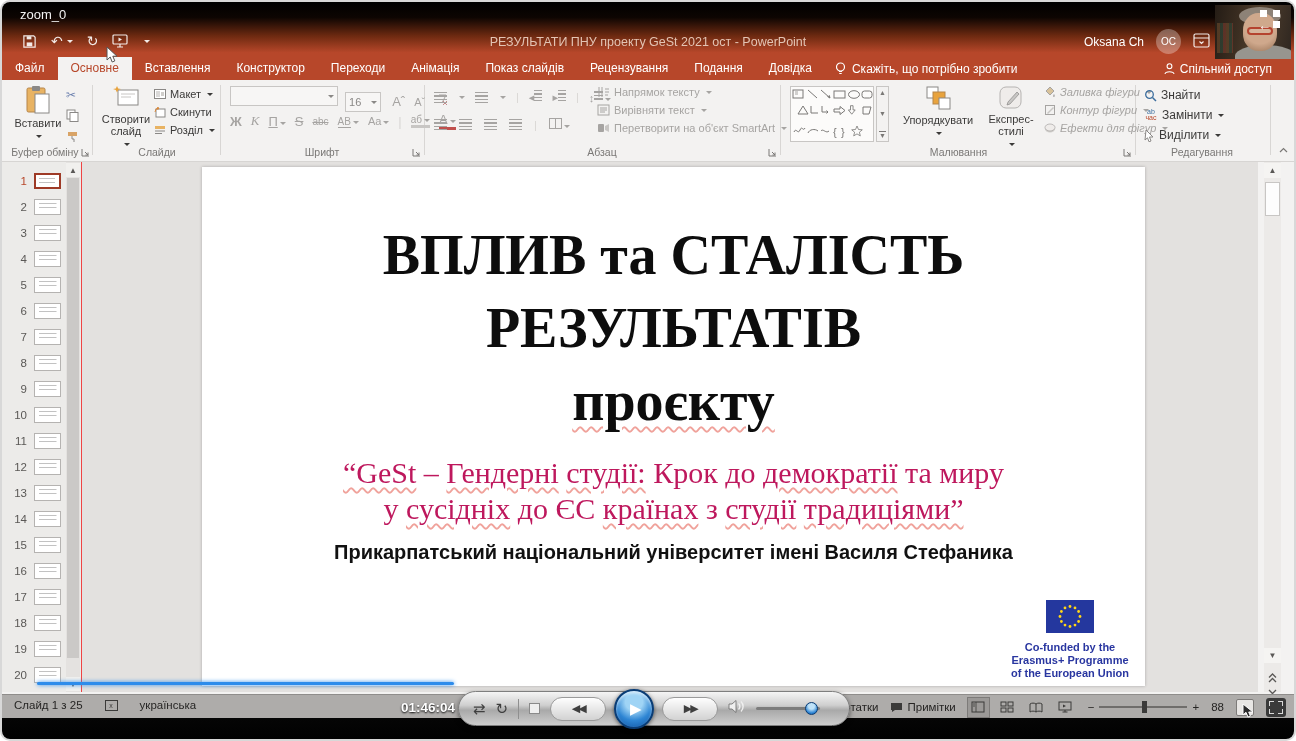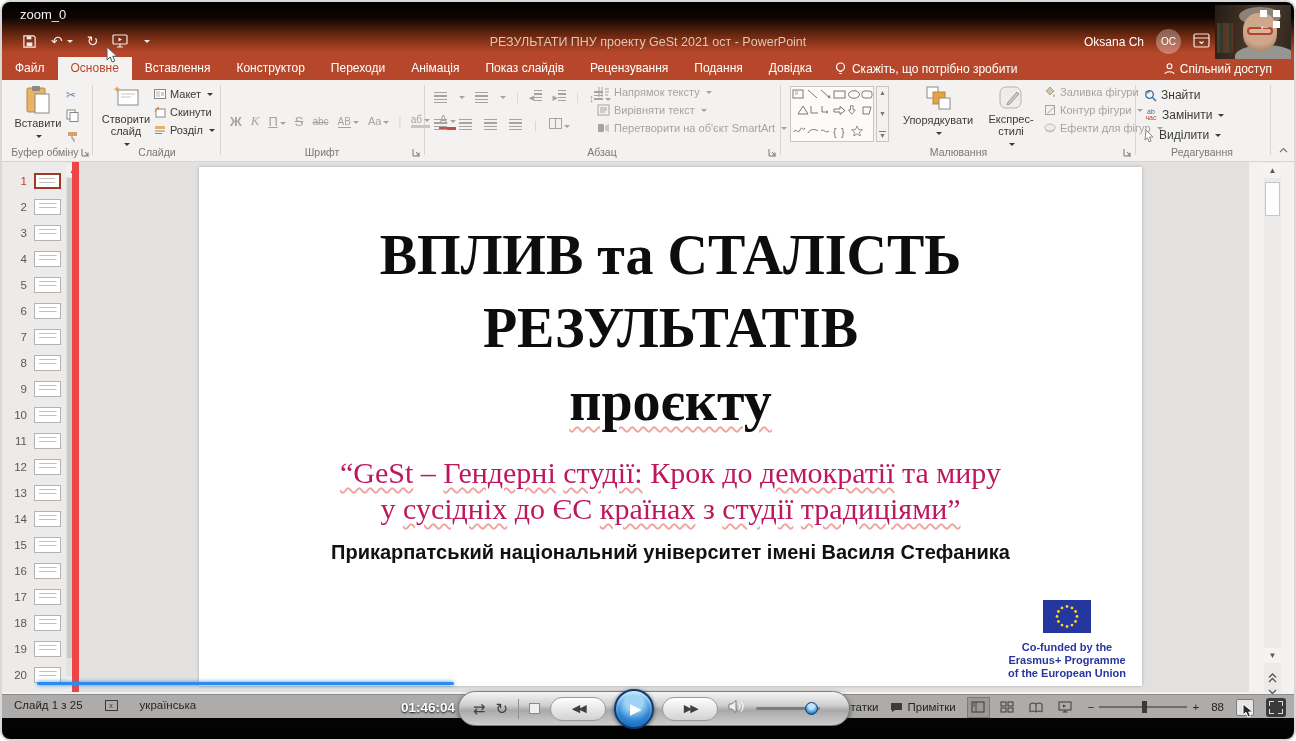--- a/index.html
+++ b/index.html
@@ -58,21 +58,21 @@
   .thumb-row { height:26px; display:flex; align-items:center; gap:7px; padding-left:10px; }
   .thumb-num { width:15px; text-align:right; font-size:11.5px; color:#5a5856; }
   .thumb-box { width:27px; height:16px; background:#fff; border:1px solid #b5b3b1; background-image:repeating-linear-gradient(rgba(120,120,120,.45) 0 1px, transparent 1px 4px); background-size:70% 60%; background-repeat:no-repeat; background-position:50% 60%; }
   .thumb-row.selected .thumb-num { color:#b7472a; }
   .thumb-row.selected .thumb-box { border:2px solid #9e3a26; }
   .pscroll { position:absolute; left:64px; top:160px; width:14px; height:530px; background:#e4e2e0; }
   .pscroll .pthumb { position:absolute; left:1px; top:16px; width:12px; height:480px; background:#cbc9c7; }
   .arrbtn { position:absolute; left:0; width:14px; height:14px; display:flex; align-items:center; justify-content:center; color:#5a5856; font-size:8px; background:#f1f0ee; }
 
   
-  .canvas { position:absolute; left:70px; top:160px; width:1177px; height:530px; background:#e3e1df; border-left:7px solid #ef4444; }
+  .canvas { position:absolute; left:79px; top:160px; width:1177px; height:530px; background:#e3e1df; border-left:1px solid #ef4444; }
   .slide { position:absolute; left:120px; top:5px; width:943px; height:519px; background:#fff; box-shadow:0 0 3px rgba(0,0,0,.25); }
   .slide-title { position:absolute; top:52px; left:0; width:100%; text-align:center; font-family:"Liberation Serif", serif; font-weight:bold; font-size:56px; line-height:73px; color:#0d0d0d; }
   .sq { text-decoration:underline; text-decoration-style:wavy; text-decoration-color:#f0a29b; text-decoration-thickness:1.5px; text-underline-offset:6px; }
   .slide-quote { position:absolute; top:288px; left:0; width:100%; text-align:center; font-family:"Liberation Serif", serif; font-size:30px; line-height:36px; color:#be185d; }
   .quote-line .sq { text-underline-offset:4px; }
   .slide-univ { position:absolute; top:374px; left:0; width:100%; text-align:center; font-size:20px; font-weight:bold; color:#111; }
   .eu-block { position:absolute; right:16px; bottom:6px; display:flex; align-items:center; gap:8px;flex-direction:column; }
   .eu-text { font-size:11px; font-weight:bold; color:#2936a0; line-height:13px; text-align:center; }
 
   
@@ -269,20 +269,30 @@
           <svg width="12" height="10" viewBox="0 0 12 10">
             <rect x="1" y="1" width="10" height="3" fill="#e8b363"></rect>
             <path d="M1 6h10M1 8.5h7" stroke="#8a8886"></path>
           </svg>
           <span>Розділ</span>
           <span class="dd"></span>
         </div>
     </div>
     <div class="grp-label" style="left:92px; width:126px;">Слайди</div>
 
+    <div style="position:absolute; left:228px; top:6px;">
+      <span class="combo" style="width:108px;"><span class="dd" style="float:right; margin-top:6px;"></span></span>
+      <span class="combo" style="width:36px; margin-left:4px;"><span>16</span><span class="dd" style="float:right; margin-top:6px;"></span></span>
+      <span class="gray" style="margin-left:8px; font-size:13px;"><span>А</span>ˆ</span>
+      <span class="gray" style="margin-left:6px; font-size:11px;"><span>А</span>ˇ</span>
+      <span style="margin-left:8px;"><svg width="13" height="12" viewBox="0 0 13 12">
+            <path d="M3 1h7L6 9" stroke="#a6a4a2" fill="none"></path>
+            <path d="M7 7l4 4M11 7l-4 4" stroke="#c48a8a"></path>
+          </svg></span>
+    </div>
     <div class="fontletters" style="left:228px; top:32px;">
       <b>Ж</b>
       <i style="font-family:'Liberation Serif',serif;">К</i>
       <span style="text-decoration:underline;"><span>П</span><span class="dd"></span></span>
       <span style="text-decoration:line-through;">S</span>
       <span style="font-size:10px; text-decoration:line-through;">abc</span>
       <span style="font-size:10px;"><span style="border-bottom:1px solid #a6a4a2;">АВ</span><span class="dd"></span></span>
       <span style="font-size:11px;"><span>Aa</span><span class="dd"></span></span>
       <span style="color:#d8d6d4;">|</span>
       <span style="font-size:10px; border-bottom:3px solid #c8c6c4;"><span>аб</span><span class="dd"></span></span>
@@ -389,21 +399,21 @@
           </svg>
         <div style="font-size:11px;">Упорядкувати</div><span class="dd"></span>
       </div>
       <div class="bigbtn" style="left:200px; top:5px; width:58px;">
         <svg width="26" height="26" viewBox="0 0 26 26">
             <rect x="2" y="2" width="21" height="21" rx="6" fill="#efecea" stroke="#b5b3b1"></rect>
             <path d="M10 17L19 7l2 2-9 10-3 1z" fill="#c8c6c4" stroke="#8a8886" stroke-width=".7"></path>
           </svg>
         <div style="width:58px; white-space:pre-line;">Експрес-стилі</div><span class="dd"></span>
       </div>
-      <div class="gray" style="position:absolute; left:262px; top:6px;">
+      <div class="gray" style="position:absolute; left:262px; top:6px;font-style:italic;">
         <div class="stackbtn">
             <svg width="12" height="12" viewBox="0 0 12 12">
               <path d="M6 1l4 4-4 4-4-4z" fill="#d8c29a" stroke="#a6a4a2"></path>
               <path d="M10 8c1 1.5 1 3-.1 3s-1-1.5.1-3z" fill="#a6a4a2"></path>
             </svg>
             <span>Заливка фігури</span>
             <span class="dd"></span>
           </div>
         <div class="stackbtn">
             <svg width="12" height="12" viewBox="0 0 12 12">

